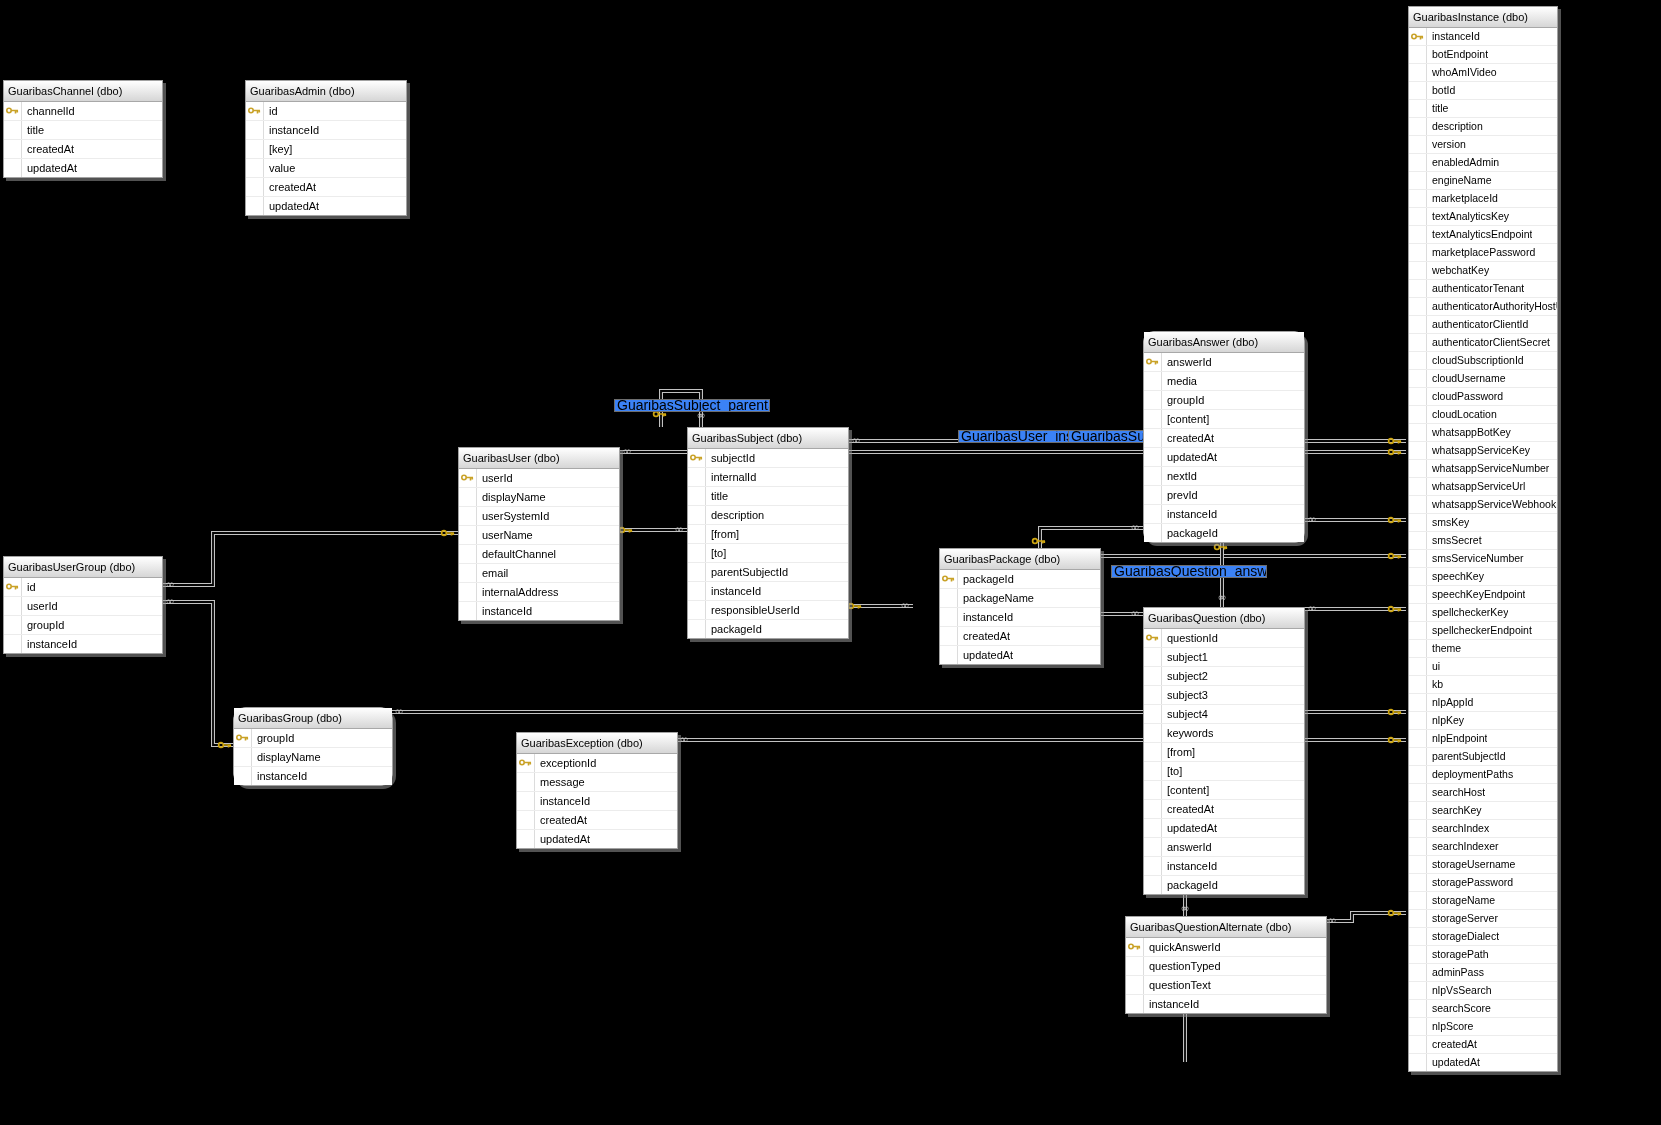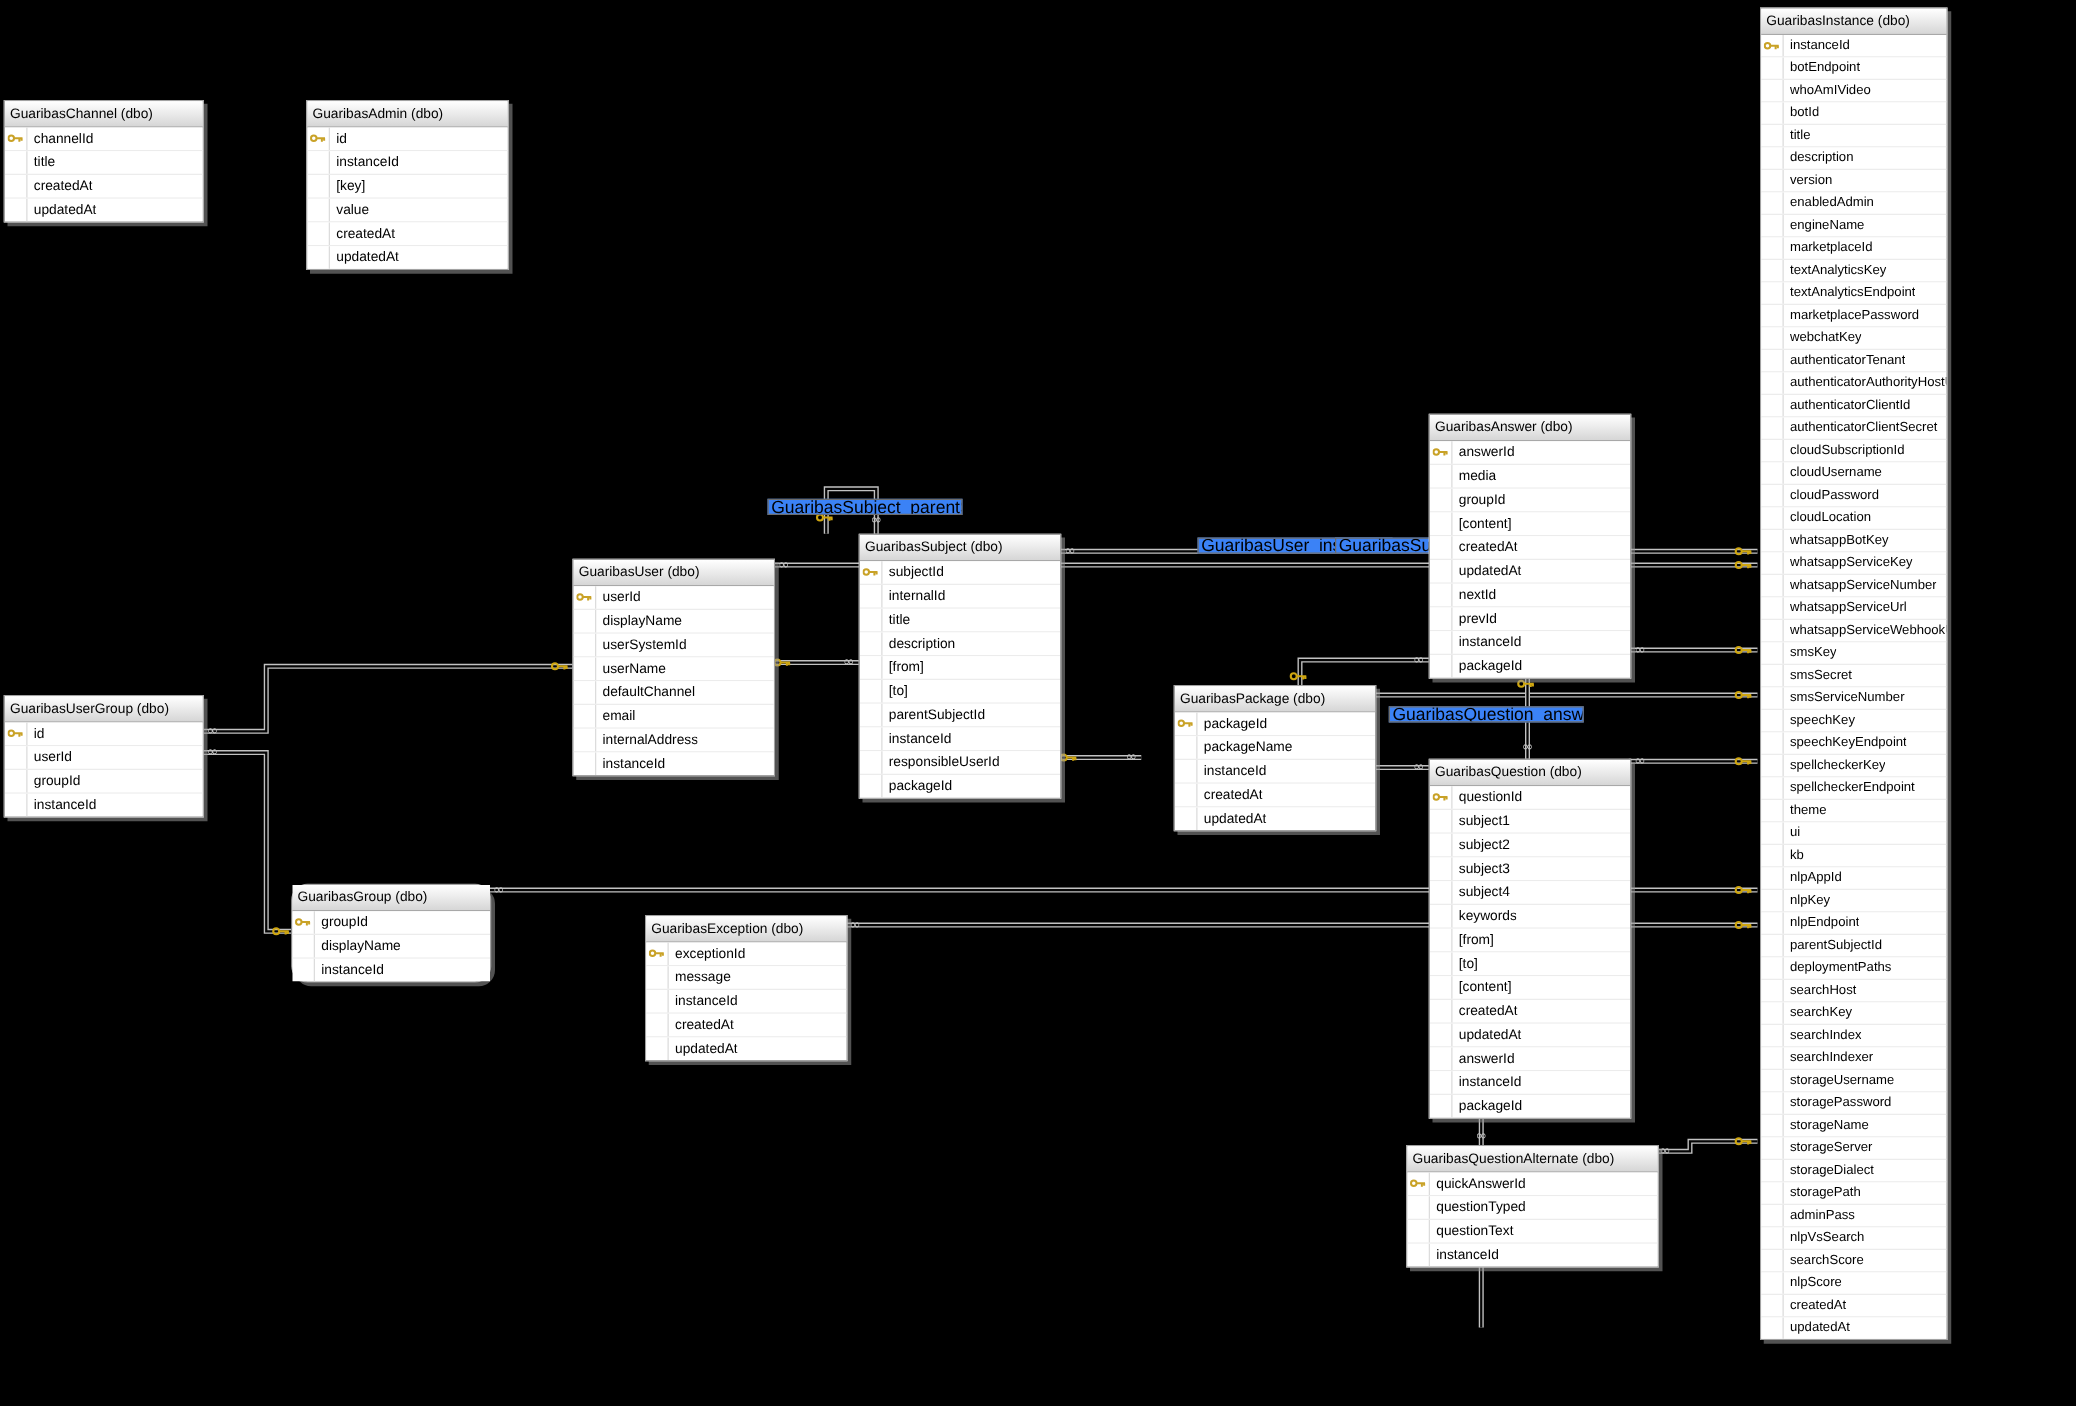--- a/index.html
+++ b/index.html
@@ -458,21 +458,21 @@
         </div>
         <div class="table-row">
           <span class="key-cell"></span>
           <span class="col-name">createdAt</span>
         </div>
         <div class="table-row">
           <span class="key-cell"></span>
           <span class="col-name">updatedAt</span>
         </div>
       </div>
-      <div class="table-box" style="left: 1143px; top: 331px; width: 160px;">
+      <div class="table-box" style="left: 1143px; top: 331px; width: 160px; border-radius: 11px;">
         <div class="table-header">GuaribasAnswer (dbo)</div>
         <div class="table-row">
           <span class="key-cell">
             <svg width="13" height="10" viewBox="0 0 13 10">
               <circle cx="3" cy="4.5" r="2.2" fill="none" stroke="#c9a227" stroke-width="1.6"></circle>
               <path d="M5.2 4.5 H12 M9.5 4.5 V7.4 M11.3 4.5 V6.5" fill="none" stroke="#c9a227" stroke-width="1.6"></path>
             </svg>
           </span>
           <span class="col-name">answerId</span>
         </div>

